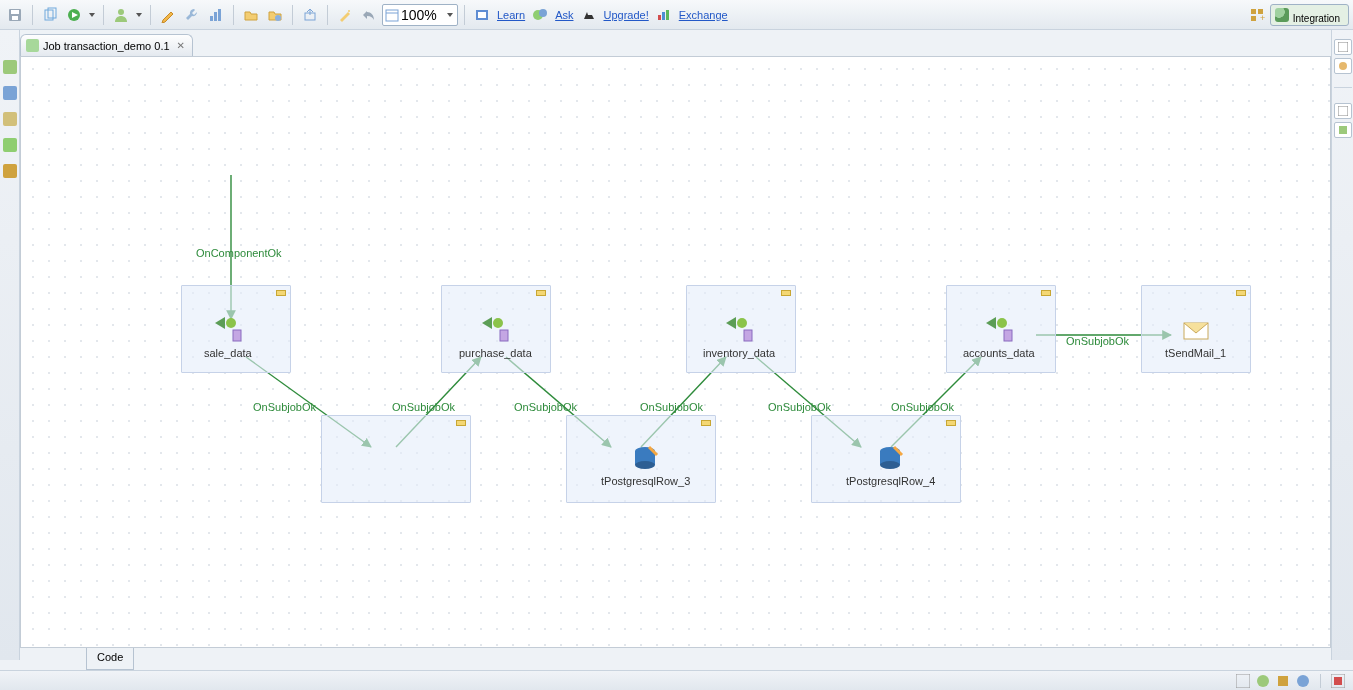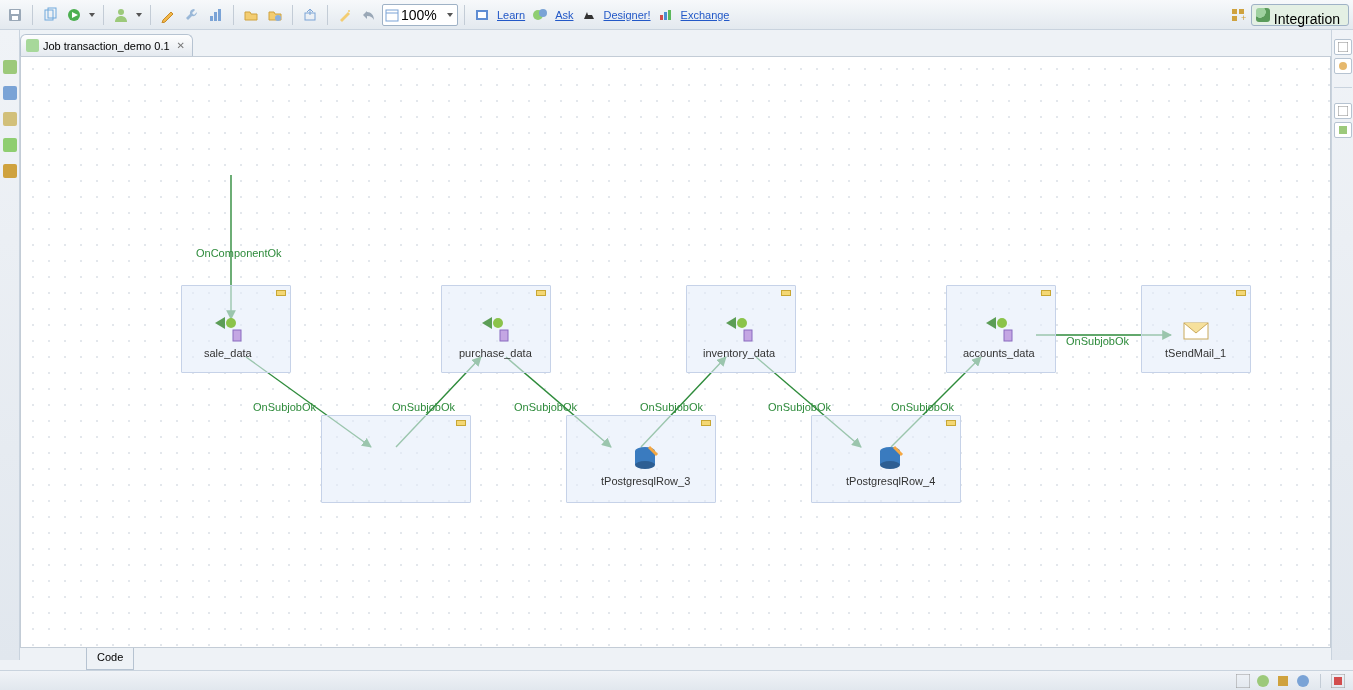--- a/index.html
+++ b/index.html
@@ -26,21 +26,21 @@
 
   .zoom-box {
     display:flex; align-items:center; height:22px; border:1px solid #9fb2c6; background:#fff;
     border-radius:2px; padding:0 2px;
   }
   .zoom-input { border:none; width:46px; font-size:14px; text-align:left; padding:0 2px; outline:none;}
   .toolbar .link { color:#2258c7; text-decoration:underline; font-size:11px; margin:0 2px; cursor:pointer;}
   .toolbar .spacer { flex:1; }
   .persp-btn {
     height:22px; padding:8px 8px 0 22px; border:1px solid #9fb2c6; border-radius:3px;
-    background:#e4f0e4; position:relative; display:flex; align-items:center; font-size:14px;
+    background:#e4f0e4; position:relative; display:flex; align-items:center; font-size:10px;
   }
   .persp-btn::before{
     content:""; position:absolute; left:4px; top:50%; transform:translateY(-50%);
     width:14px; height:14px; background: radial-gradient(circle at 4px 4px,#9fd19f 40%,#5a9b5a 41%); border-radius:3px;
   }
 
   
   .left-gutter { position:absolute; left:0; top:30px; bottom:30px; width:20px;
     background: linear-gradient(#f0f3f7,#e1e7ee); border-right:1px solid #c9d3de;
     display:flex; flex-direction:column; align-items:center; gap:12px; padding-top:30px;}
@@ -224,21 +224,21 @@
         <circle cx="11" cy="6" r="4" fill="#7aa3d6"></circle>
       </svg>
   </div>
   <a class="link">Ask</a>
 
   <div class="tb-btn">
     <svg class="svg" width="16" height="16">
         <path d="M2 12h12l-2-4H8l-1-3-3 7z" fill="#333"></path>
       </svg>
   </div>
-  <a class="link">Designer!</a>
+  <a class="link">Upgrade!</a>
 
   <div class="tb-btn">
     <svg class="svg" width="16" height="16">
         <rect x="2" y="8" width="3" height="5" fill="#d24d4d"></rect>
         <rect x="6" y="5" width="3" height="8" fill="#4d8fd2"></rect>
         <rect x="10" y="3" width="3" height="10" fill="#5cb85c"></rect>
       </svg>
   </div>
   <a class="link">Exchange</a>
 

